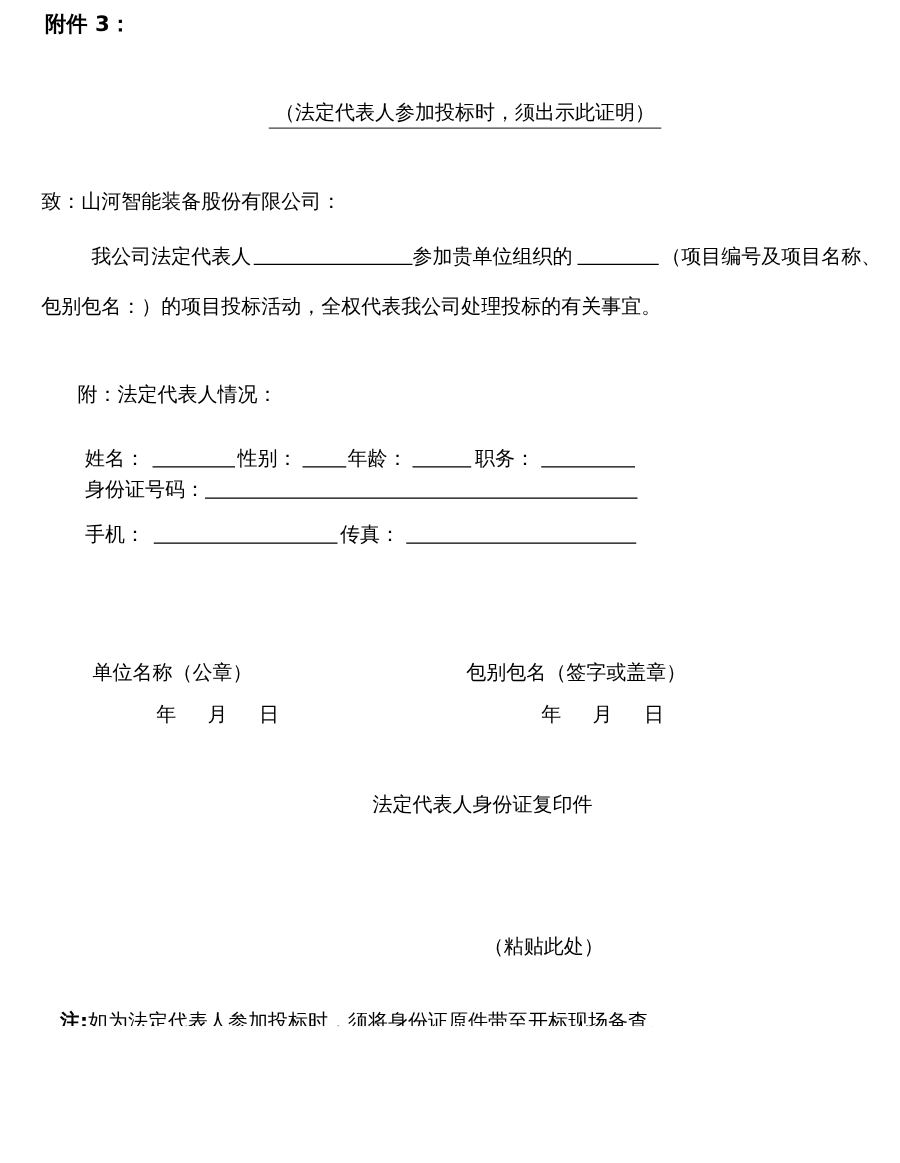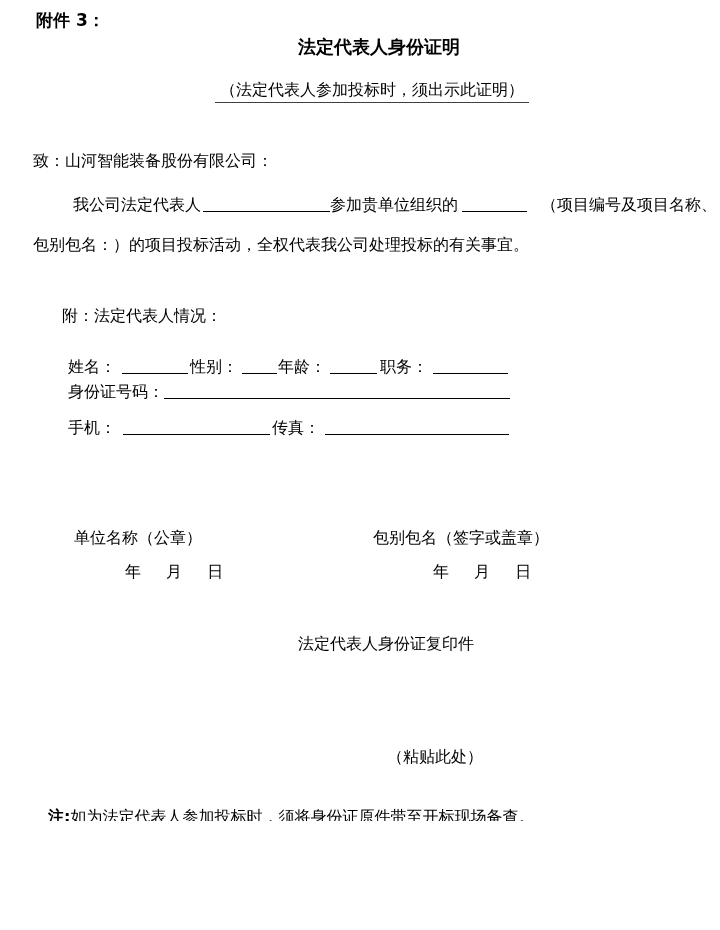--- a/index.html
+++ b/index.html
@@ -42,41 +42,40 @@
   .paste-here { left: 347px; top: 747px; margin-left: 40px; }
   .note { left: 48px; top: 807px; }
   .blank {
     display: inline-block;
     border-bottom: 1px solid #000;
     height: 14px;
     margin-bottom: -2px;
   }
   .b-rep      { width: 127px; margin-left: 2px; }
   .b-project  { width: 65px;  margin-left: 4px; }
-  .gap-paren  { margin-left: 14px; }
+  .gap-paren  { margin-left: 2px; }
   .b-name     { width: 66px;  margin-left: 6px; }
   .lbl-gender { margin-left: 2px; }
   .b-gender   { width: 35px;  margin-left: 4px; }
   .lbl-age    { margin-left: 1px; }
   .b-age      { width: 47px;  margin-left: 4px; }
   .lbl-pos    { margin-left: 3px; }
   .b-pos      { width: 75px;  margin-left: 5px; }
   .b-id       { width: 346px; }
   .b-mobile   { width: 147px; margin-left: 7px; }
   .lbl-fax    { margin-left: 2px; }
   .b-fax      { width: 184px; margin-left: 5px; }
 </style>
 </head>
 <body>
 
 <div class="page">
 
   <div class="line attachment">附件 3：</div>
 
-  <div class="line title">法定代表人身份证明</div>
 
   <div class="line subtitle">（法定代表人参加投标时，须出示此证明）</div>
 
   <div class="line addressee">致：山河智能装备股份有限公司：</div>
 
   <div class="line para1">
     <span>我公司法定代表人</span><span class="blank b-rep"></span><span>参加贵单位组织的</span><span class="blank b-project"></span><span class="gap-paren">（项目编号及项目名称、</span>
   </div>
 
   <div class="line rep-heading">附：法定代表人情况：</div>

